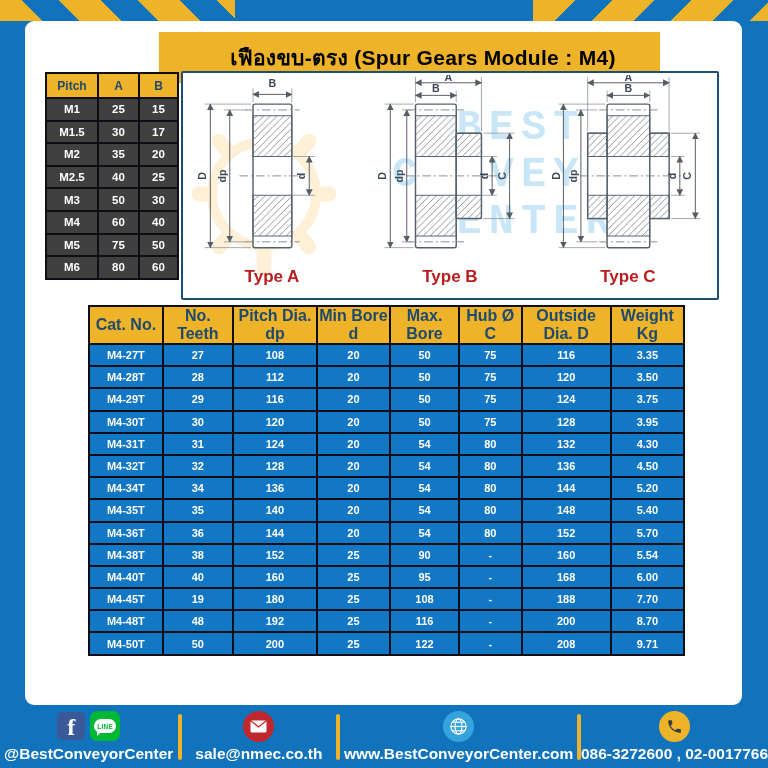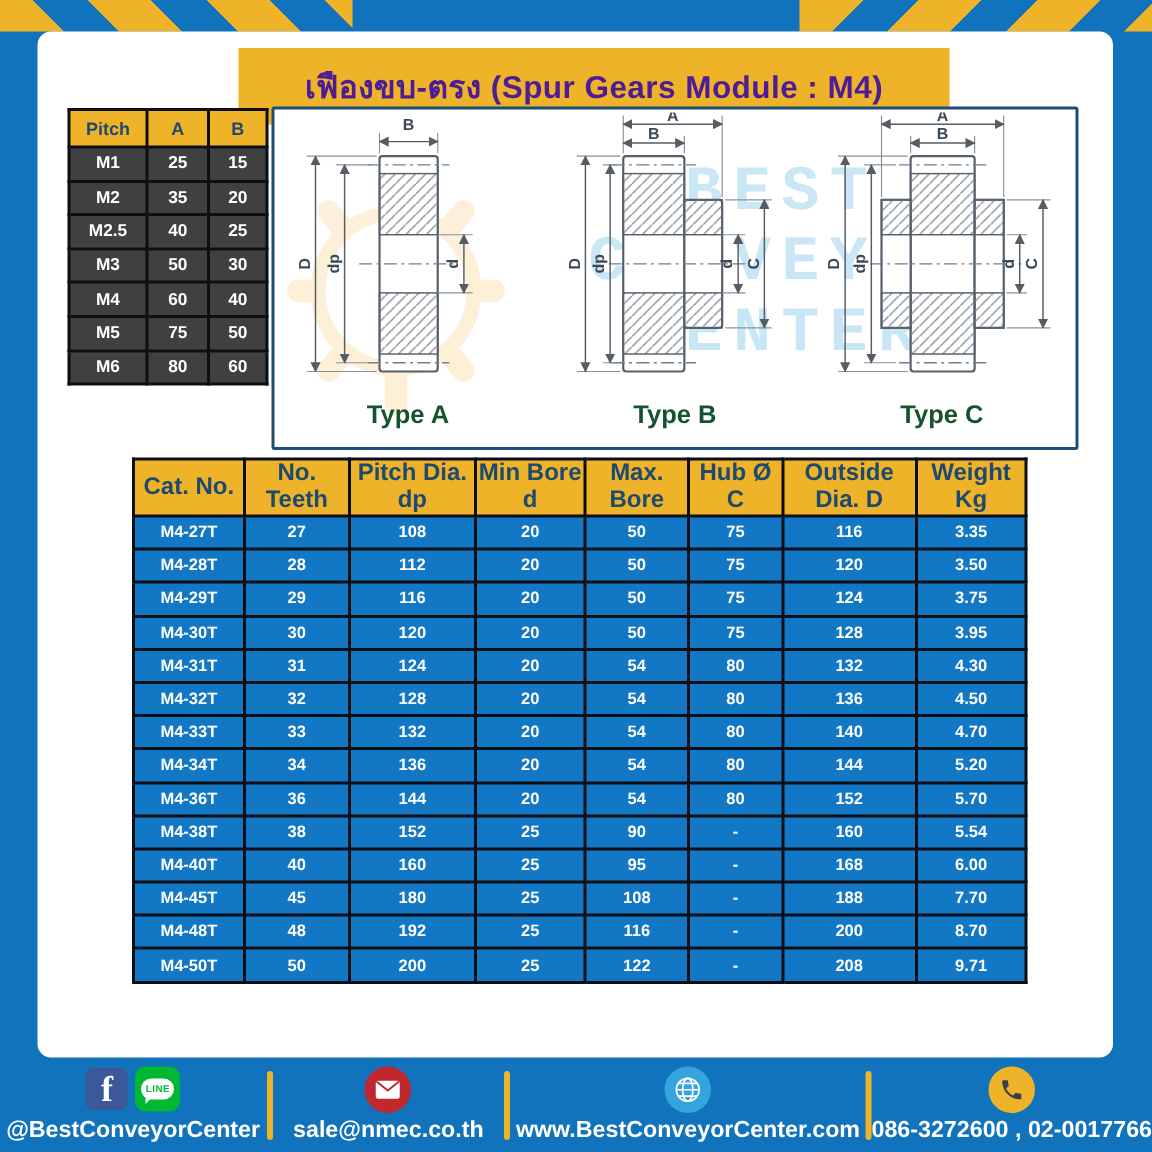--- a/index.html
+++ b/index.html
@@ -8,40 +8,40 @@
 
   
   .stripes{position:absolute;top:0;height:21px;width:235px;}
   .stripes.left{left:0;background:repeating-linear-gradient(45deg,#efb32a 0 30px,#1173bb 30px 56px);}
   .stripes.right{right:0;background:repeating-linear-gradient(135deg,#efb32a 0 30px,#1173bb 30px 56px);}
 
   
   .panel{position:absolute;left:25px;top:21px;width:717px;height:684px;background:#ffffff;border-radius:9px;}
 
   .title-banner{position:absolute;left:134px;top:11px;width:474px;height:51px;background:#efb32a;
-    display:flex;align-items:center;justify-content:center;color:#4c1d95;font-weight:bold;font-size:21px;letter-spacing:.3px;}
+    display:flex;align-items:center;justify-content:center;color:#000000;font-weight:bold;font-size:21px;letter-spacing:.3px;padding-left:27px;}
 
   
   .pitch-wrap{position:absolute;left:20px;top:51px;width:132px;}
   table{border-collapse:collapse;table-layout:fixed;}
   .pitch-table{width:132px;}
   .pitch-table th,.pitch-table td{border:2px solid #0d0f14;text-align:center;vertical-align:middle;padding:0;}
   .pitch-table th{background:#efb32a;color:#1d4a6e;font-size:12px;height:23px;margin-left:28px;}
   .pitch-table td{background:#404040;color:#ffffff;font-size:11.5px;font-weight:bold;height:20.6px;}
 
   
   .drawing-panel{position:absolute;left:156px;top:50px;width:534px;height:225px;border:2.5px solid #1d4e74;
     background:#ffffff;border-radius:2px;overflow:hidden;}
   .wm-gear{position:absolute;left:-4px;top:26px;opacity:.17;z-index:0;}
   .wm-text{position:absolute;left:148px;top:32px;width:380px;text-align:center;color:#74c0e8;opacity:.38;
     font-weight:bold;font-size:42px;line-height:1.12;letter-spacing:7px;z-index:0;font-family:Liberation Mono, monospace;}
   .figures{position:relative;z-index:1;display:flex;height:100%;}
   .figure{width:33.33%;display:flex;flex-direction:column;align-items:center;}
   .figure svg.draw{height:194px;margin-top:2px;}
-  .figure .type-label{color:#14532d;font-weight:bold;font-size:17px;margin-top:-2px;}
+  .figure .type-label{color:#b91c1c;font-weight:bold;font-size:17px;margin-top:-2px;}
 
   
   .gear-wrap{position:absolute;left:63px;top:284px;width:597px;}
   .gear-table{width:597px;border:2.5px solid #0d0f14;}
   .gear-table th,.gear-table td{border:2px solid #0d0f14;text-align:center;vertical-align:middle;padding:0;}
   .gear-table th{background:#efb32a;color:#1d4a6e;font-size:16px;height:22px;}
   .gear-table td{background:#1277c5;color:#ffffff;font-size:11px;font-weight:bold;height:20.2px;}
 
   
   .outline{fill:#ffffff;stroke:#55606b;stroke-width:1.5;}
@@ -92,20 +92,25 @@
               <th>Pitch</th>
               <th>A</th>
               <th>B</th>
             </tr>
         </thead>
         <tbody>
             <tr>
               <td>M1</td>
               <td>25</td>
               <td>15</td>
+            </tr>
+            <tr>
+              <td>M1.5</td>
+              <td>30</td>
+              <td>17</td>
             </tr>
             <tr>
               <td>M2</td>
               <td>35</td>
               <td>20</td>
             </tr>
             <tr>
               <td>M2.5</td>
               <td>40</td>
               <td>25</td>
@@ -353,38 +358,38 @@
               <td>M4-32T</td>
               <td>32</td>
               <td>128</td>
               <td>20</td>
               <td>54</td>
               <td>80</td>
               <td>136</td>
               <td>4.50</td>
             </tr>
             <tr>
-              <td>M4-33T</td>
-              <td>33</td>
-              <td>132</td>
-              <td>20</td>
-              <td>54</td>
-              <td>80</td>
-              <td>140</td>
-              <td>4.70</td>
-            </tr>
-            <tr>
               <td>M4-34T</td>
               <td>34</td>
               <td>136</td>
               <td>20</td>
               <td>54</td>
               <td>80</td>
               <td>144</td>
               <td>5.20</td>
+            </tr>
+            <tr>
+              <td>M4-35T</td>
+              <td>35</td>
+              <td>140</td>
+              <td>20</td>
+              <td>54</td>
+              <td>80</td>
+              <td>148</td>
+              <td>5.40</td>
             </tr>
             <tr>
               <td>M4-36T</td>
               <td>36</td>
               <td>144</td>
               <td>20</td>
               <td>54</td>
               <td>80</td>
               <td>152</td>
               <td>5.70</td>
@@ -404,21 +409,21 @@
               <td>40</td>
               <td>160</td>
               <td>25</td>
               <td>95</td>
               <td>-</td>
               <td>168</td>
               <td>6.00</td>
             </tr>
             <tr>
               <td>M4-45T</td>
-              <td>45</td>
+              <td>19</td>
               <td>180</td>
               <td>25</td>
               <td>108</td>
               <td>-</td>
               <td>188</td>
               <td>7.70</td>
             </tr>
             <tr>
               <td>M4-48T</td>
               <td>48</td>

